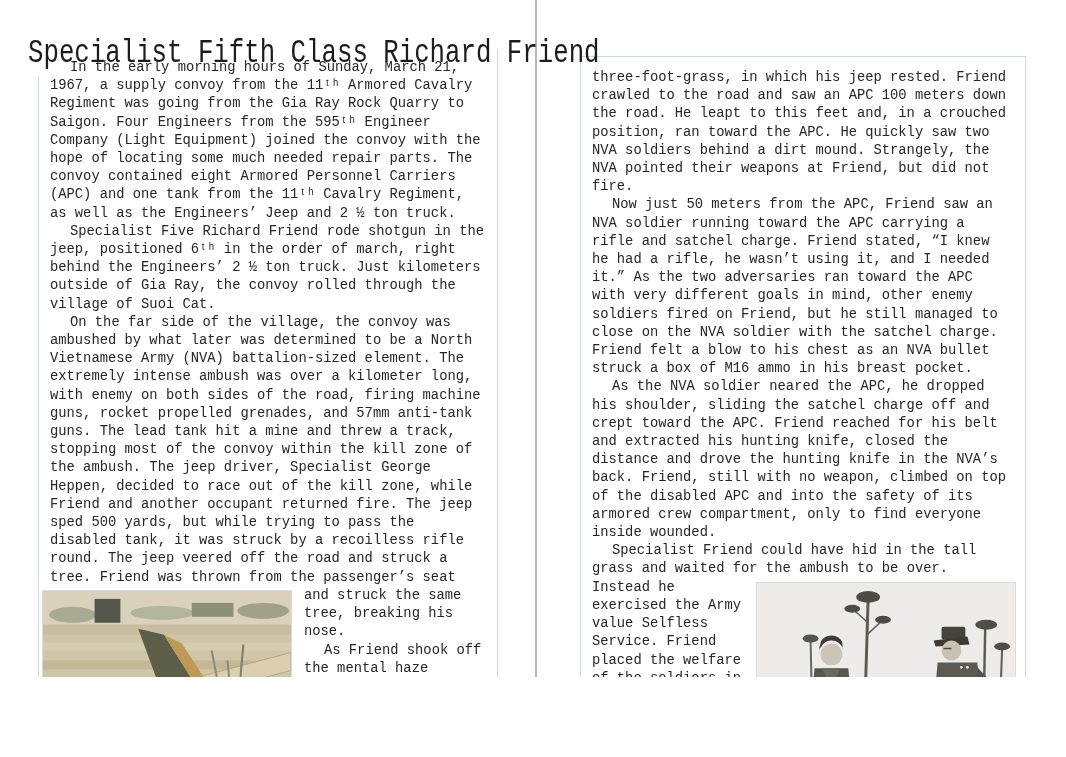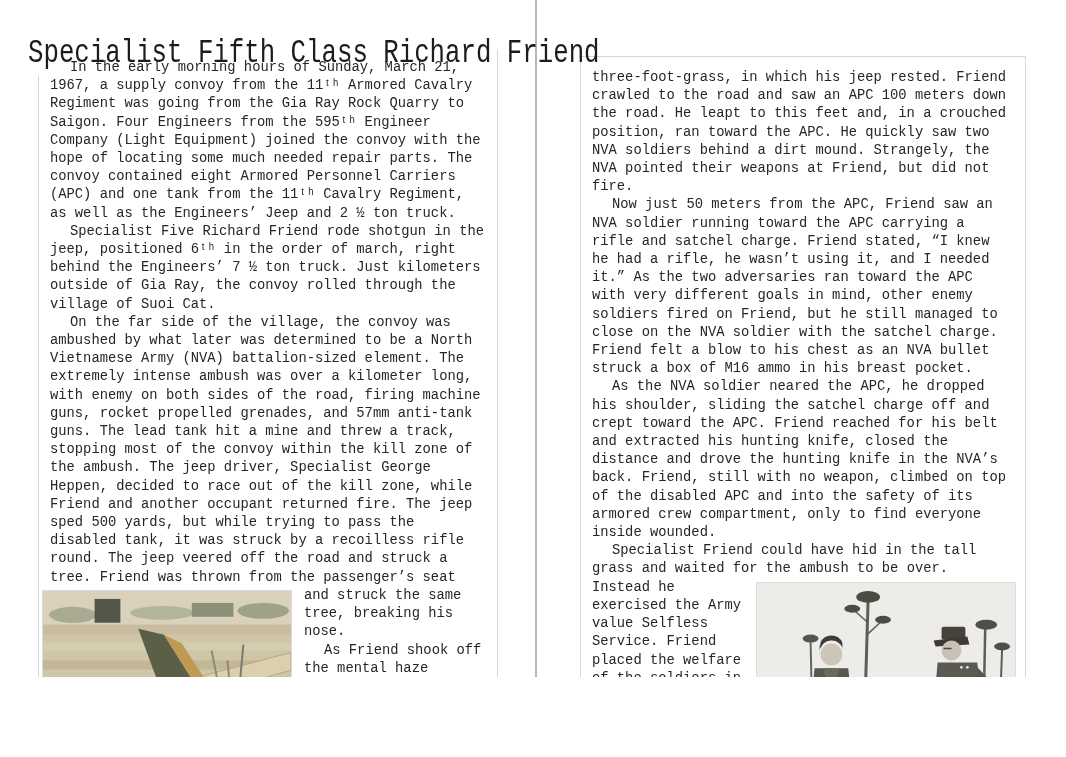--- a/index.html
+++ b/index.html
@@ -36,21 +36,21 @@
 </style>
 </head>
 <body>
 
 <div class="canvas">
 
   <div class="divider" style="left:535px;"></div>
 
   <section class="page-box left">
     <p class="para">In the early morning hours of Sunday, March 21, 1967, a supply convoy from the 11ᵗʰ Armored Cavalry Regiment was going from the Gia Ray Rock Quarry to Saigon. Four Engineers from the 595ᵗʰ Engineer Company (Light Equipment) joined the convoy with the hope of locating some much needed repair parts. The convoy contained eight Armored Personnel Carriers (APC) and one tank from the 11ᵗʰ Cavalry Regiment, as well as the Engineers’ Jeep and 2 ½ ton truck.</p>
-    <p class="para">Specialist Five Richard Friend rode shotgun in the jeep, positioned 6ᵗʰ in the order of march, right behind the Engineers’ 7 ½ ton truck. Just kilometers outside of Gia Ray, the convoy rolled through the village of Suoi Cat.</p>
+    <p class="para">Specialist Five Richard Friend rode shotgun in the jeep, positioned 6ᵗʰ in the order of march, right behind the Engineers’ 2 ½ ton truck. Just kilometers outside of Gia Ray, the convoy rolled through the village of Suoi Cat.</p>
     <p class="para">
       <span>On the far side of the village, the convoy was ambushed by what later was determined to be a North Vietnamese Army (NVA) battalion-sized element. The extremely intense ambush was over a kilometer long, with enemy on both sides of the road, firing machine guns, rocket propelled grenades, and 57mm anti-tank guns. The lead tank hit a mine and threw a track, stopping most of the convoy within the kill zone of the ambush. The jeep driver, Specialist George Heppen, decided to race out of the kill zone, while Friend and another occupant returned fire. The jeep sped 500 yards, but while trying to pass the disabled tank, it was struck by a recoilless rifle round. The jeep veered off the road and struck a tree. Friend was thrown from the</span>
       <span class="fig fig-left">
         <svg viewBox="0 0 250 170" xmlns="http://www.w3.org/2000/svg">
           <rect width="250" height="170" fill="#cfc5a8"></rect>
           <rect width="250" height="34" fill="#d9d1bc"></rect>
           <ellipse cx="30" cy="24" rx="24" ry="8" fill="#a8aa92"></ellipse>
           <rect x="52" y="8" width="26" height="24" fill="#55564a"></rect>
           <ellipse cx="120" cy="22" rx="32" ry="7" fill="#b2b49c"></ellipse>
           <rect x="150" y="12" width="42" height="14" fill="#8d9078"></rect>

